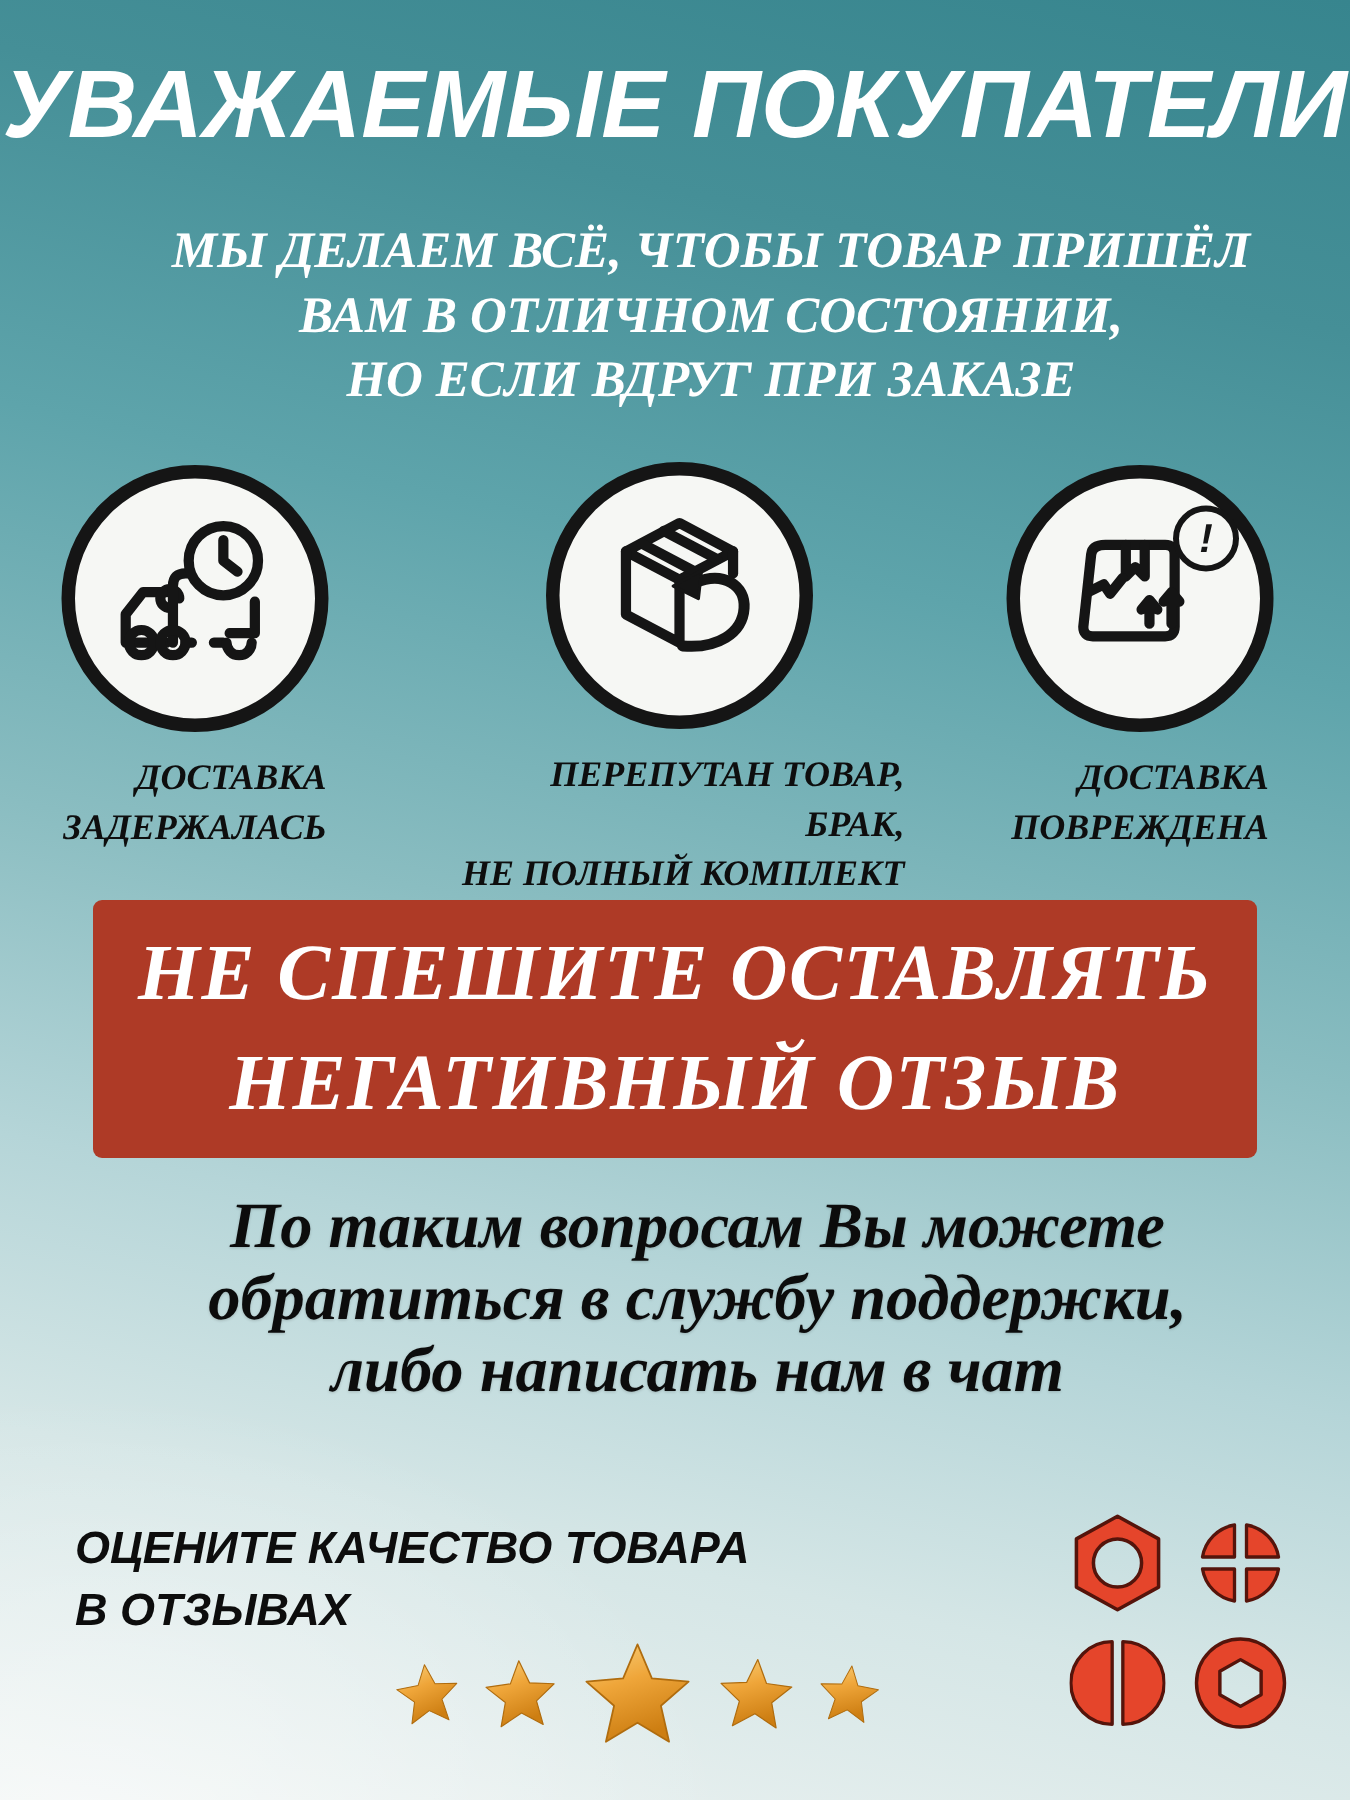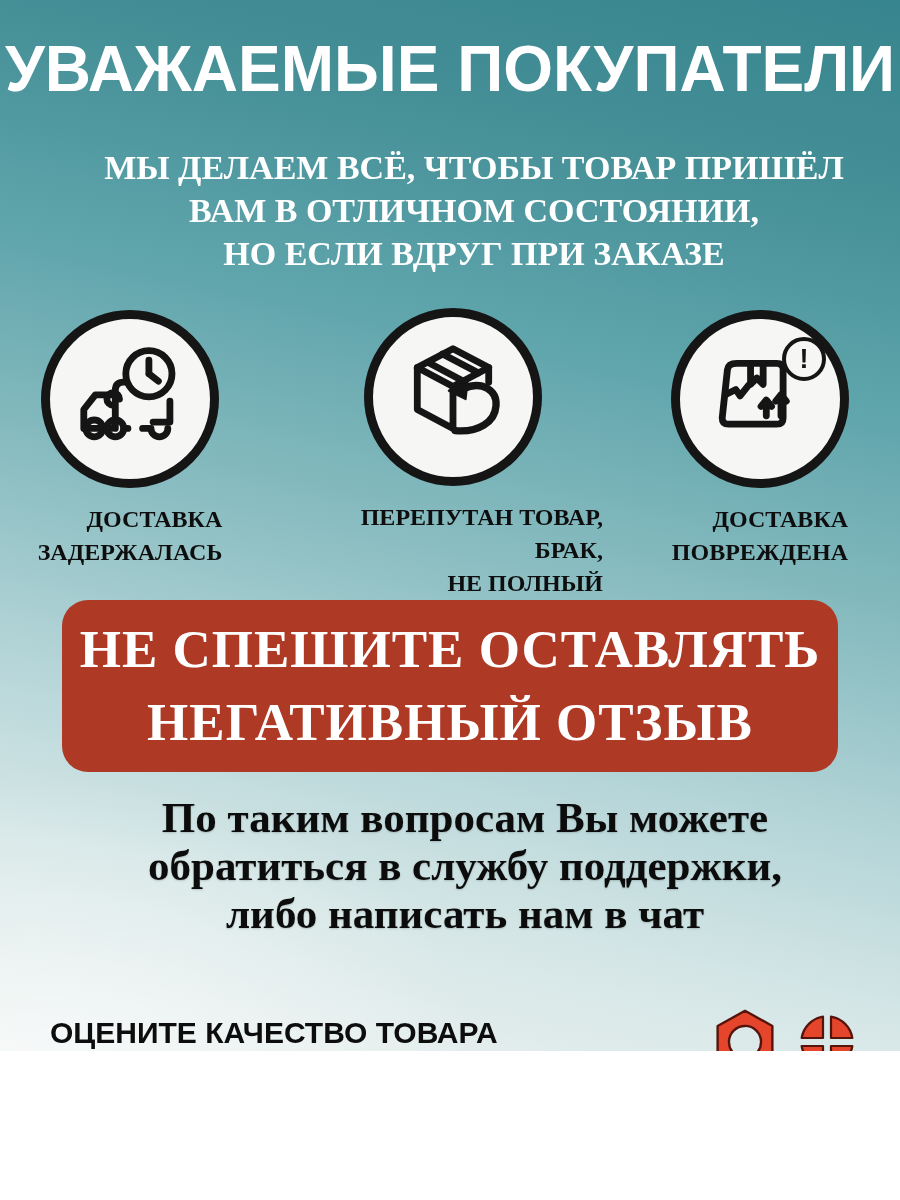--- a/index.html
+++ b/index.html
@@ -1,23 +1,24 @@
 <!DOCTYPE html>
 <html><head>
 <meta charset="utf-8">
 <style>
   * { margin:0; padding:0; box-sizing:border-box; }
   body { width:900px; height:1200px; overflow:hidden; }
   .canvas {
-    position:relative; width:900px; height:1051px; overflow:hidden;
+    position:relative; width:900px; height:1200px; overflow:hidden;
     background:
       radial-gradient(620px 420px at 6% 102%, rgba(255,255,255,0.55), rgba(255,255,255,0) 70%),
       linear-gradient(192deg, #37858e 0%, #458f97 16%, #5ea4ab 33%, #8abdc1 52%,
                       #b5d5d8 68%, #d5e6e6 82%, #eef3f2 100%);
     font-family:"Liberation Serif", serif;
+    font-style:italic;
   }
   .title {
     position:absolute; top:32px; left:0; width:100%; text-align:center;
     font-family:"Liberation Sans", sans-serif; font-weight:bold;
     font-size:64px; letter-spacing:0px; color:#ffffff; white-space:nowrap;
   }
   .subtitle {
     position:absolute; top:146px; left:0; width:100%; text-align:center;
     font-weight:bold; font-size:34px; line-height:43px; color:#ffffff;margin-left:24px;
   }
@@ -35,21 +36,21 @@
     font-size:24px; line-height:33px; color:#0e0e0e;
   }
   .alert-badge {
     position:absolute; top:18px; right:14px; width:44px; height:44px;
     background:#f6f7f4; border:4px solid #151515; border-radius:50%;
     display:flex; align-items:center; justify-content:center;
     font-family:"Liberation Sans", sans-serif; font-weight:bold; font-size:27px; color:#151515;
   }
   .banner {
     position:absolute; left:62px; top:600px; width:776px; height:172px;
-    background:#ae3a26; border-radius:26px;
+    background:#ae3a26; border-radius:6px;
     display:flex; flex-direction:column; align-items:center; justify-content:center;
   }
   .banner-line {
     font-weight:bold; font-size:53px; line-height:73px; color:#ffffff;
     letter-spacing:1px; white-space:nowrap;
   }
   .support {
     position:absolute; top:794px; left:0; width:100%; text-align:center;
     font-weight:bold; font-size:43px; line-height:48px; color:#0c0c0c;
     text-shadow:0 1px 2px rgba(0,0,0,0.18);

